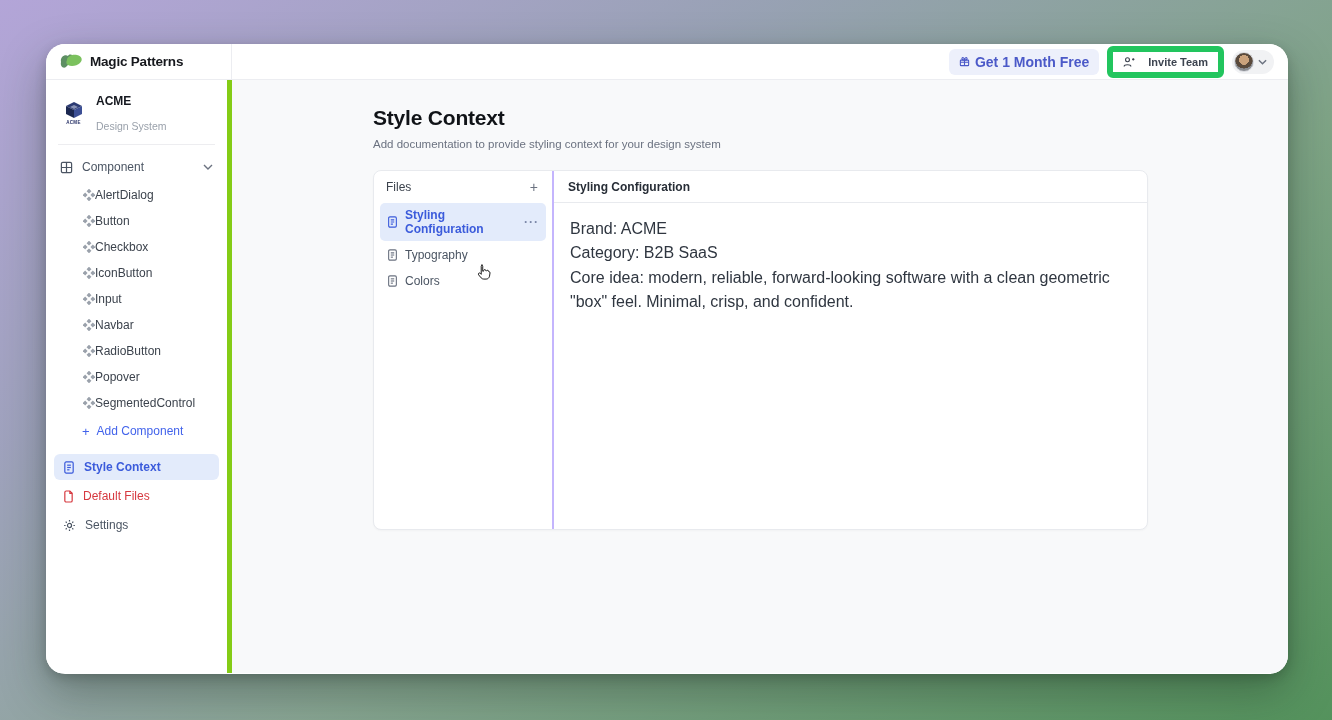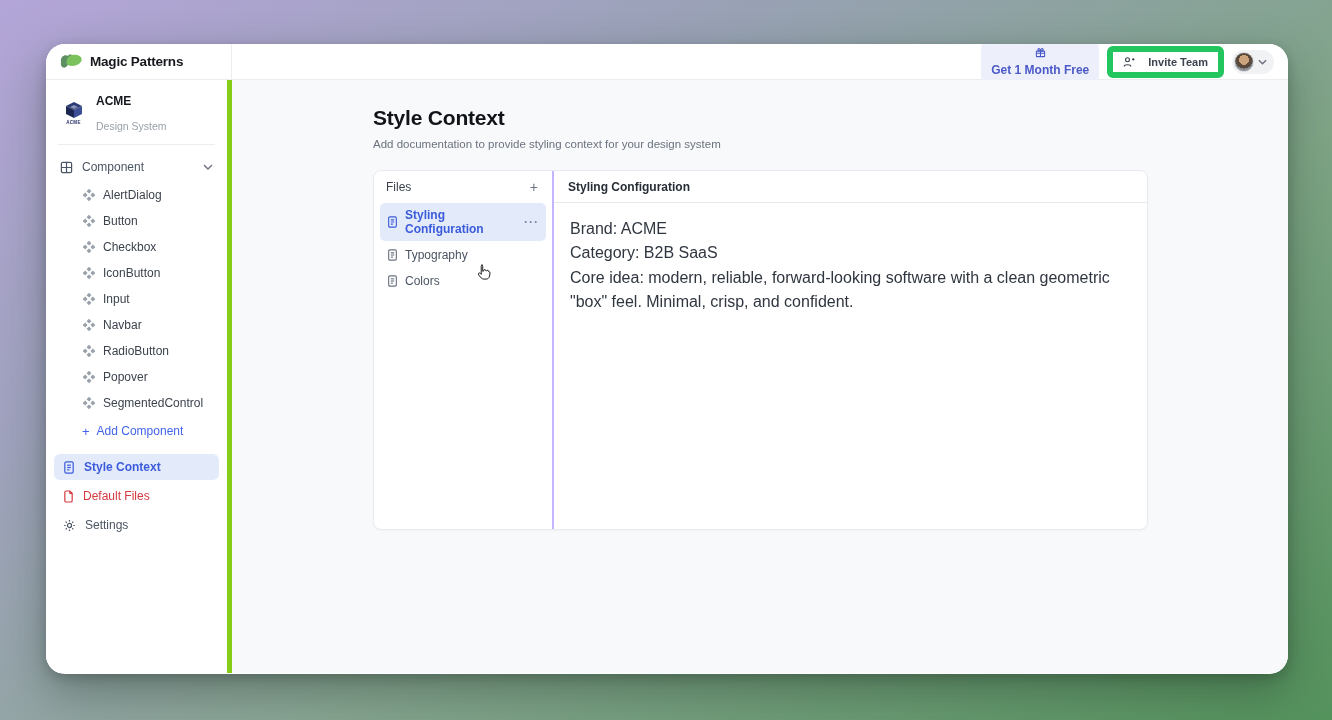--- a/index.html
+++ b/index.html
@@ -19,21 +19,21 @@
   }
 
   
   .topbar { height:36px; display:flex; align-items:stretch; border-bottom:1px solid #ecedf1; background:#fff; }
   .logo-area { width:186px; flex:0 0 186px; display:flex; align-items:center; gap:7px; padding-left:13px; border-right:1px solid #ecedf1; }
   .logo-text { font-size:13.5px; font-weight:800; color:#16181d; letter-spacing:-.2px; }
   .topbar-right { flex:1; display:flex; align-items:center; justify-content:flex-end; gap:8px; padding-right:14px; }
 
   .btn-promo {
     display:flex; align-items:center; gap:5px; background:#edf0fb; color:#4b59c8;
-    font-size:12px; font-weight:600; padding:5px 10px; border-radius:6px; border:none; cursor:pointer;flex-direction:column;
+    font-size:14px; font-weight:600; padding:5px 10px; border-radius:6px; border:none; cursor:pointer;
   }
   .btn-invite {
     display:flex; align-items:center; gap:13px; background:#fff; color:#3d4450;
     font-size:11px; font-weight:600; padding:4px 10px; border-radius:6px; border:6px solid #22c55e; cursor:pointer;
   }
   .avatar-pill { display:flex; align-items:center; gap:4px; background:#f1f2f4; border-radius:999px; padding:2px 7px 2px 2px; cursor:pointer; }
   .avatar {
     width:20px; height:20px; border-radius:50%;
     background:radial-gradient(circle at 50% 38%, #caa27c 0 34%, #5a4a3c 35% 60%, #8a8d93 61%);
     border:1px solid #d8dadf;
@@ -47,21 +47,21 @@
   .workspace { display:flex; align-items:center; gap:9px; padding:8px 14px 10px; }
   .ws-logo { width:27px; display:flex; flex-direction:column; align-items:center; gap:1px; }
   .ws-name { font-size:12px; font-weight:800; color:#15181f; }
   .ws-sub { font-size:10.5px; color:#9aa1ab; margin-top:12px; }
   .ws-logo-label { font-size:4.5px; font-weight:800; color:#222c63; letter-spacing:.3px; }
   .sidebar-divider { height:1px; background:#ededf0; margin:2px 12px 4px; }
 
   .components-header { display:flex; align-items:center; gap:9px; padding:11px 14px 8px; color:#4b5563; font-size:12px; cursor:pointer; }
   .components-header .chev { margin-left:auto; }
 
-  .comp-item { display:flex; align-items:center; gap:8px; padding:6px 10px 6px 37px; font-size:12px; color:#3c434d; cursor:pointer; height:26px; }
+  .comp-item { display:flex; align-items:center; gap:0; padding:6px 10px 6px 37px; font-size:12px; color:#3c434d; cursor:pointer; height:26px; }
   .add-component { display:flex; align-items:center; gap:7px; padding:8px 10px 8px 36px; font-size:12px; color:#4263eb; cursor:pointer; }
   .add-plus { font-size:13px; color:#4263eb; line-height:1; }
 
   .nav-section { margin-top:8px; }
   .nav-item { display:flex; align-items:center; gap:9px; margin:3px 8px; padding:6px 9px; border-radius:6px; font-size:12px; color:#4b5563; cursor:pointer; }
   .nav-item.active { background:#e3ebfb; color:#3b5bdb; font-weight:600; }
   .nav-item.danger { color:#d6383f; }
 
   
   .main { flex:1; background:#f8f9fa; padding:26px 0 0 141px; position:relative; }

